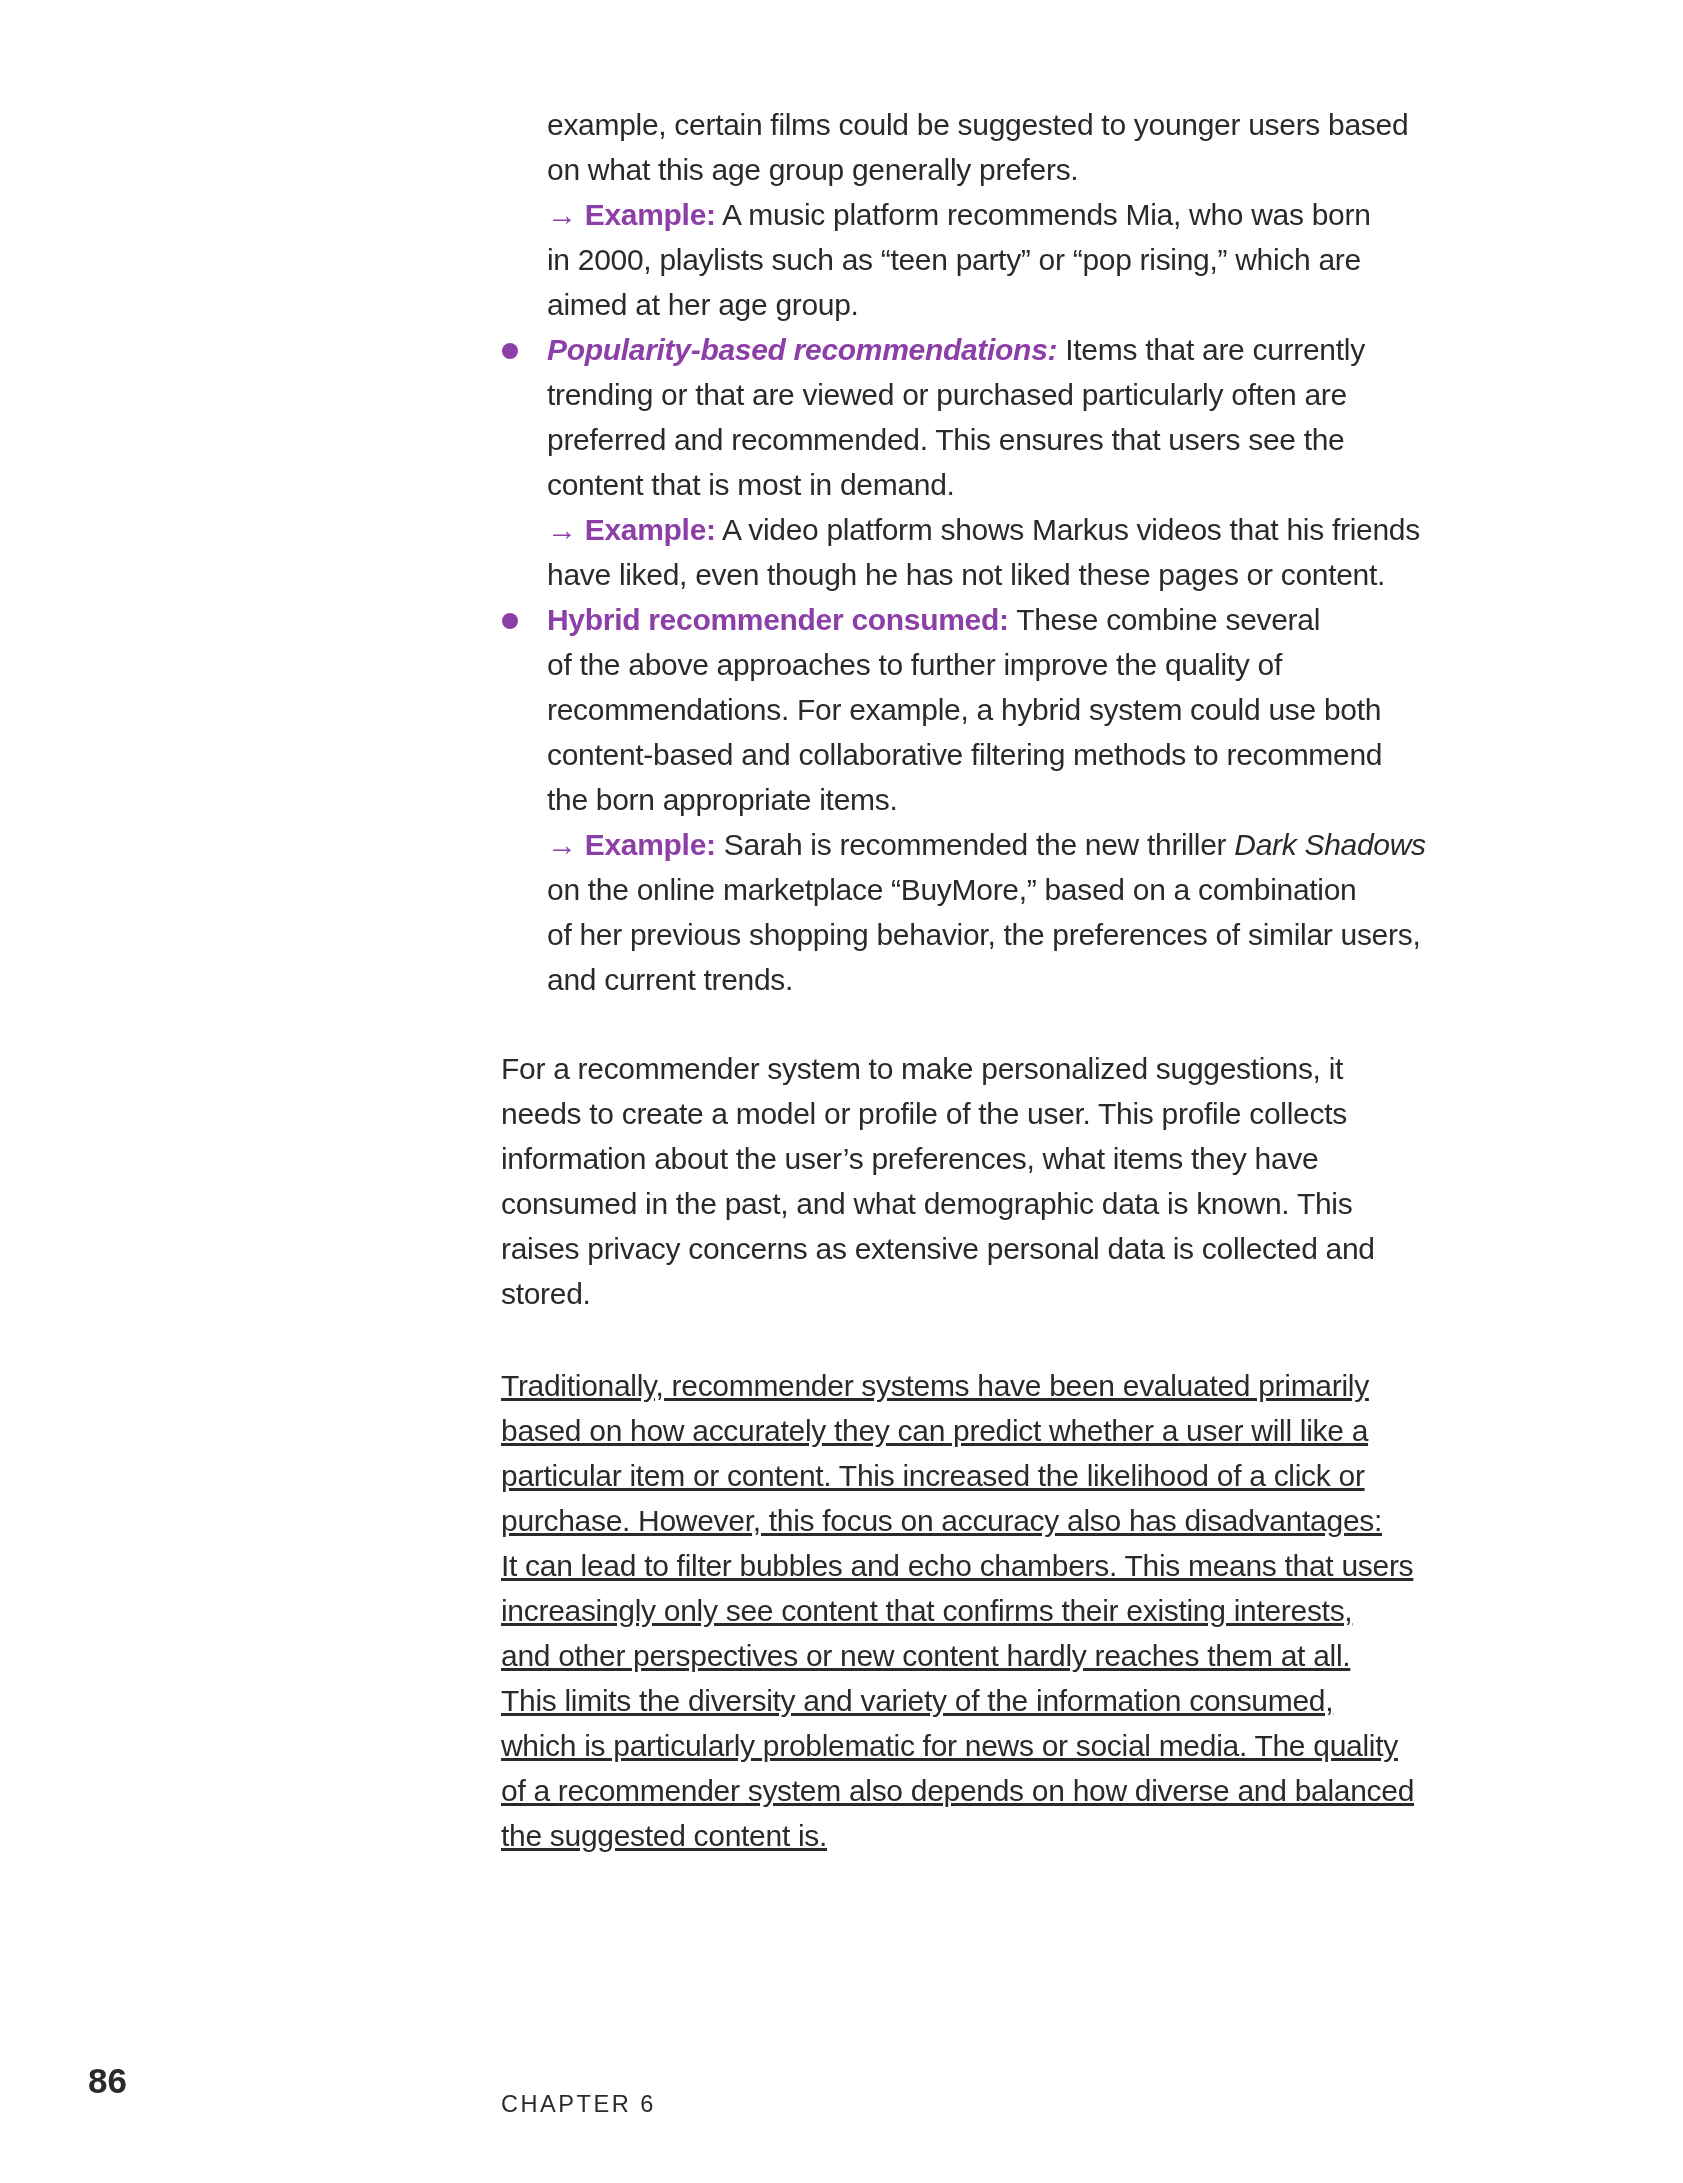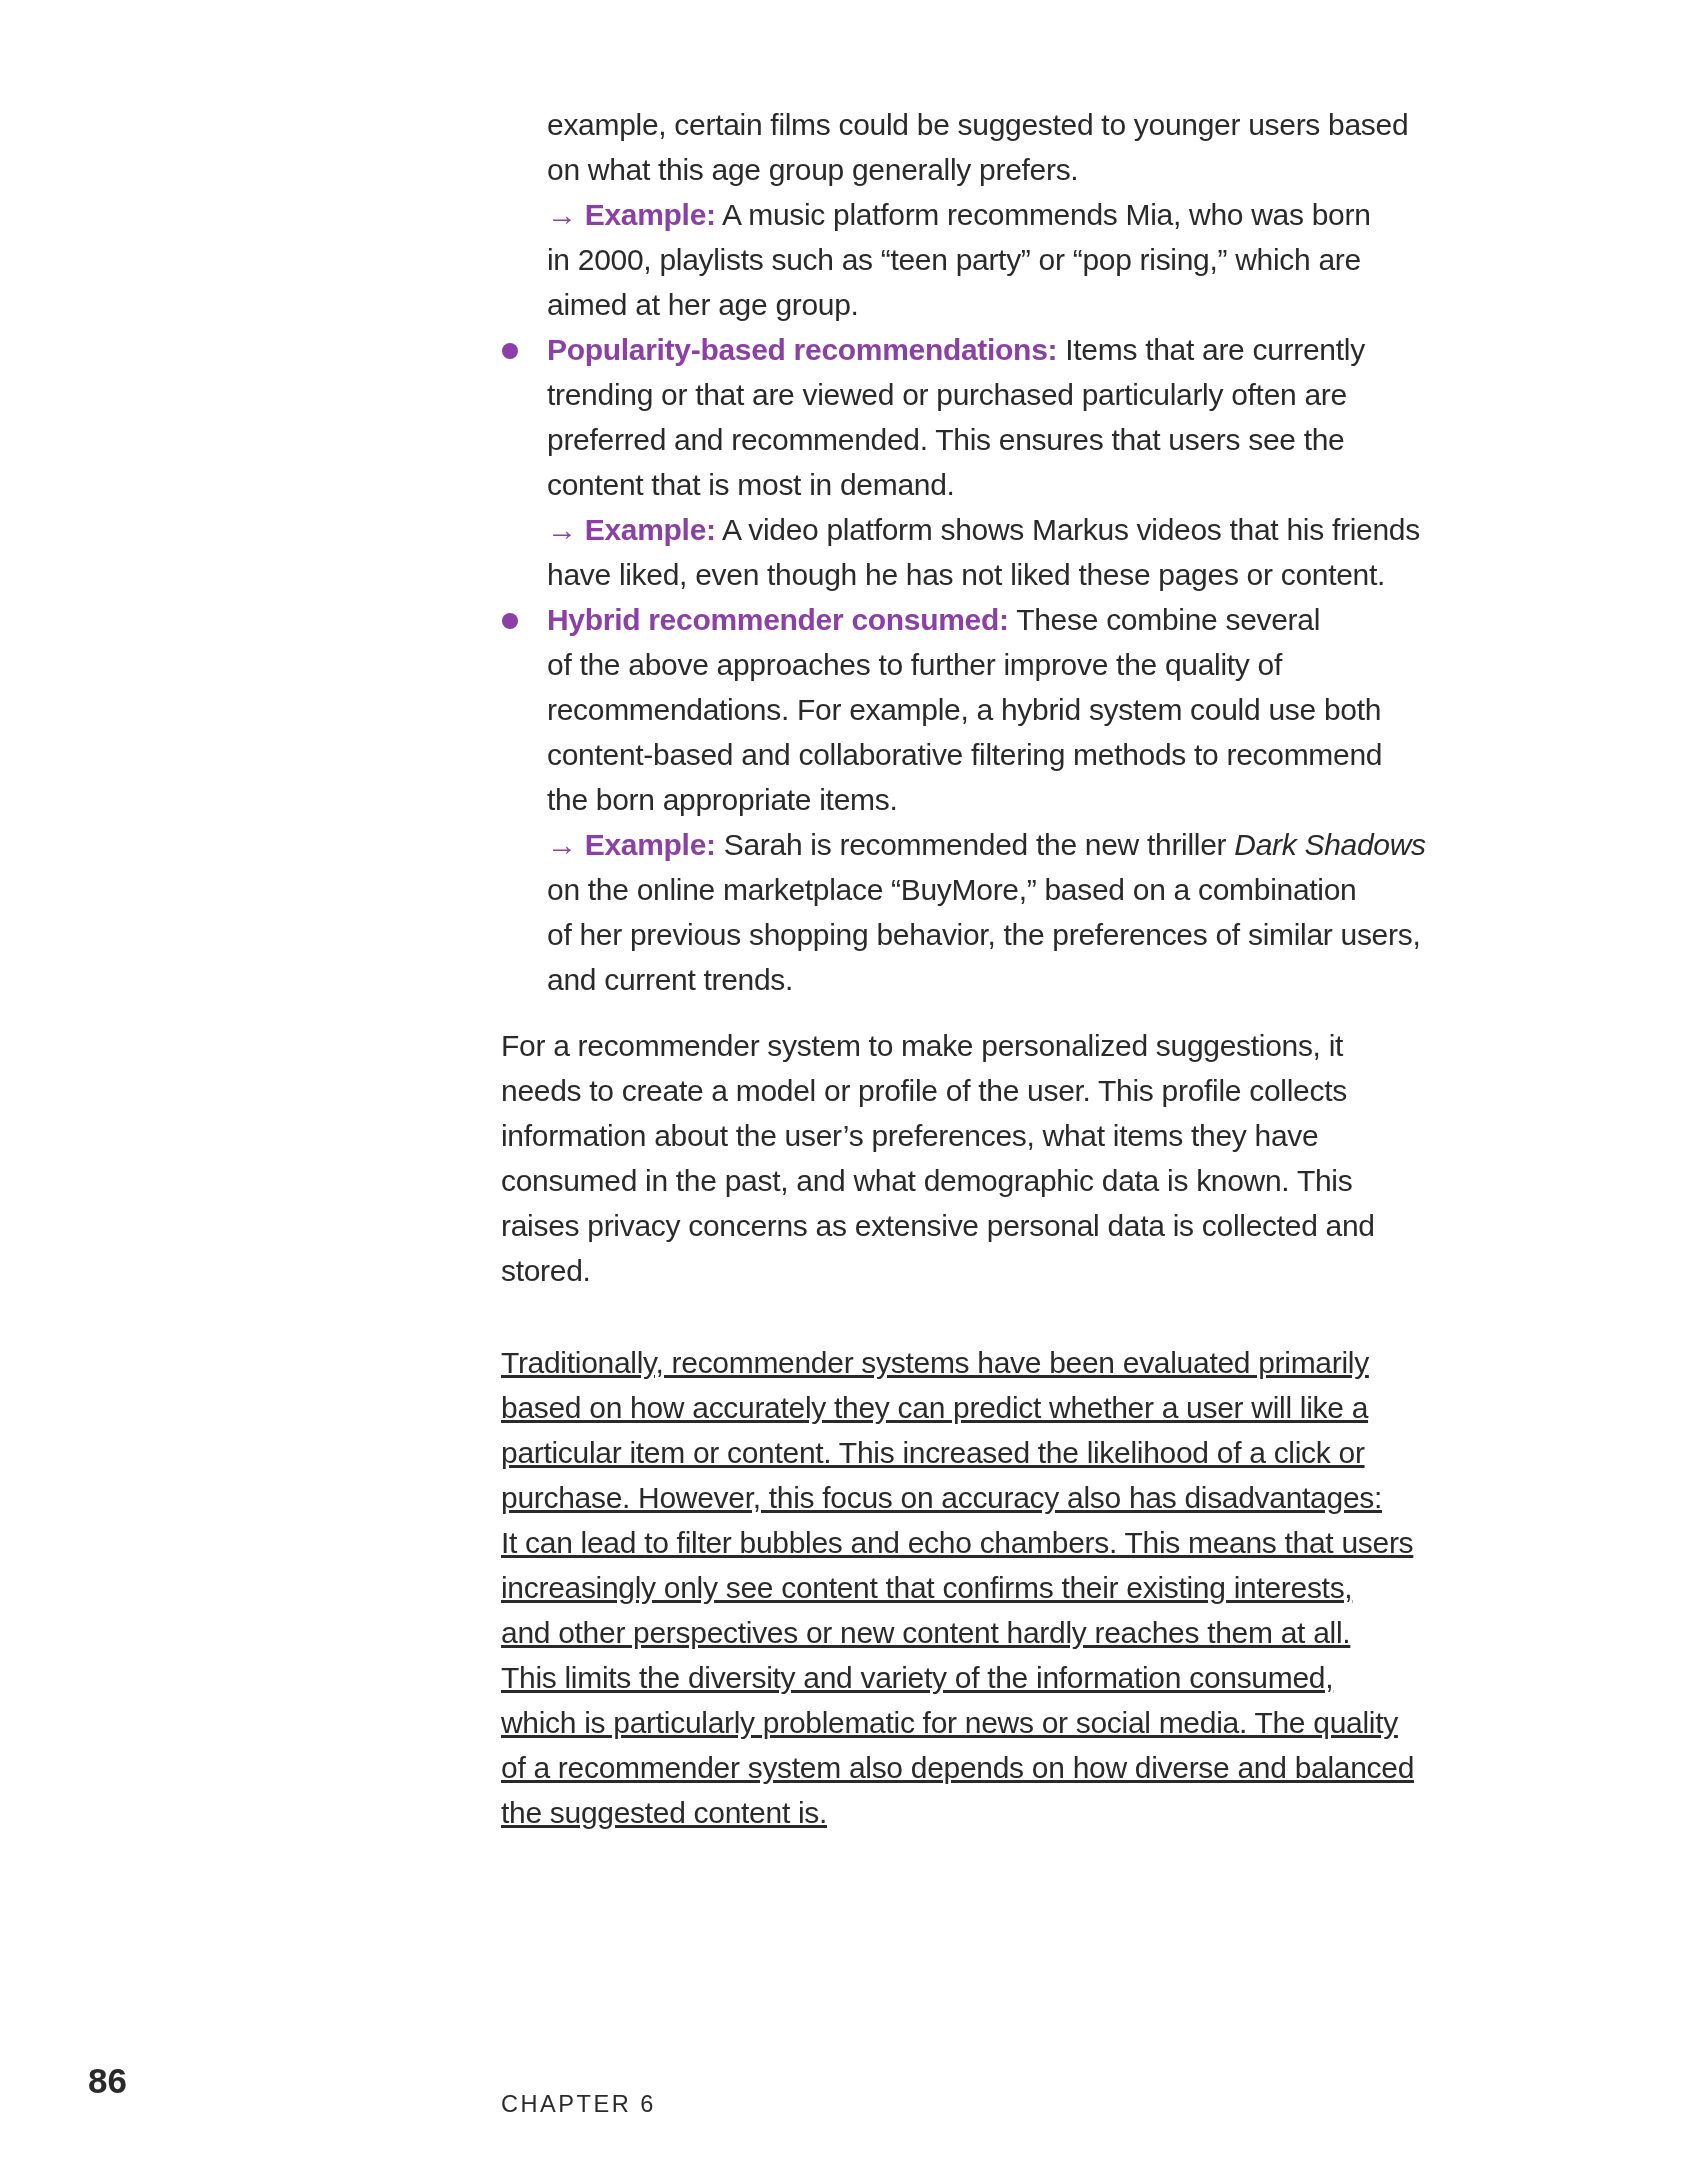--- a/index.html
+++ b/index.html
@@ -30,21 +30,21 @@
     color: #2a2a2a;
     width: 1128px;
   }
   .block.list-continuation,
   .block.bullet {
     margin-left: 547px;
     position: relative;
   }
   .block.paragraph {
     margin-left: 501px;
-    margin-top: 21px;
+    margin-top: 44px;
   }
   .block.paragraph + .block.paragraph {
     margin-top: 47px;
     text-decoration: underline;
   }
   .dot {
     position: absolute;
     left: -45px;
     top: 16px;
     width: 16px;
@@ -81,21 +81,21 @@
 </head>
 <body>
 
 <div class="page">
   <div class="content">
       <div class="block list-continuation" style="color: rgb(42, 42, 42);"><span class="seg-body">example, certain films could be suggested to younger users based
 on what this age group generally prefers.
 </span><span class="seg-label" style="color: rgb(141, 63, 168);">→ Example:</span><span class="seg-body"> A music platform recommends Mia, who was born
 in 2000, playlists such as “teen party” or “pop rising,” which are
 aimed at her age group.</span></div>
-      <div class="block bullet" style="color: rgb(42, 42, 42);"><span class="dot" style="background: rgb(141, 63, 168);"></span><span class="seg-label" style="color: rgb(141, 63, 168);">Popularity-based recommendations:</span><span class="seg-body"> Items that are currently
+      <div class="block bullet" style="color: rgb(42, 42, 42);"><span class="dot" style="background: rgb(141, 63, 168);"></span><span class="seg-label" style="color: rgb(141, 63, 168); font-style: italic;">Popularity-based recommendations:</span><span class="seg-body"> Items that are currently
 trending or that are viewed or purchased particularly often are
 preferred and recommended. This ensures that users see the
 content that is most in demand.
 </span><span class="seg-label" style="color: rgb(141, 63, 168);">→ Example:</span><span class="seg-body"> A video platform shows Markus videos that his friends
 have liked, even though he has not liked these pages or content.</span></div>
       <div class="block bullet" style="color: rgb(42, 42, 42);"><span class="dot" style="background: rgb(141, 63, 168);"></span><span class="seg-label" style="color: rgb(141, 63, 168);">Hybrid recommender consumed:</span><span class="seg-body"> These combine several
 of the above approaches to further improve the quality of
 recommendations. For example, a hybrid system could use both
 content-based and collaborative filtering methods to recommend
 the born appropriate items.

